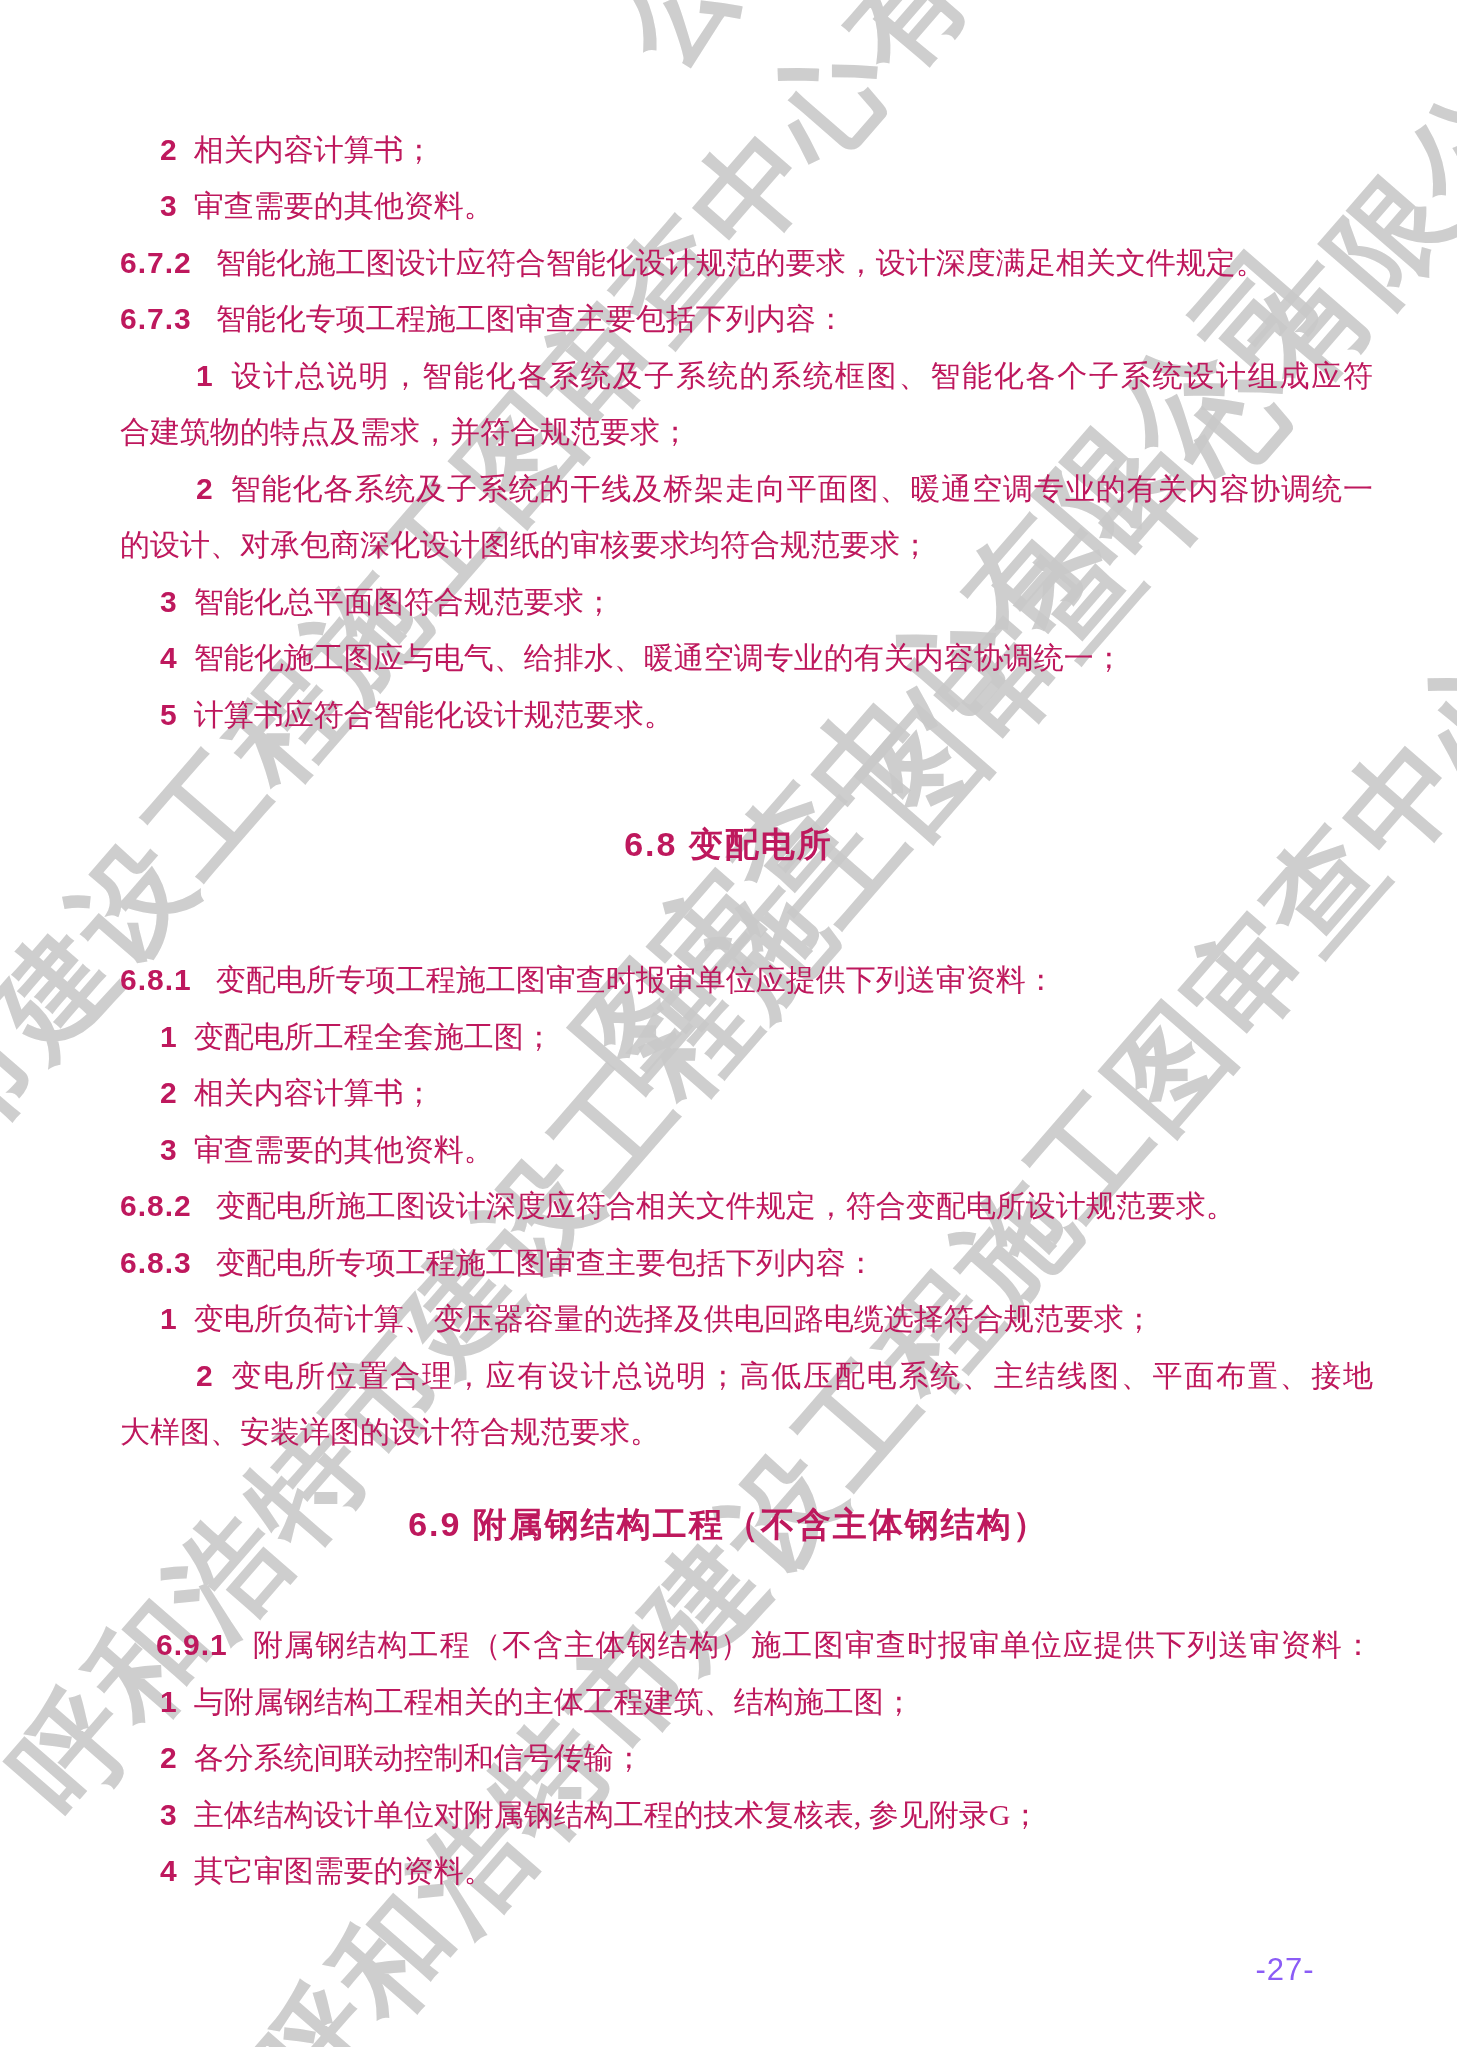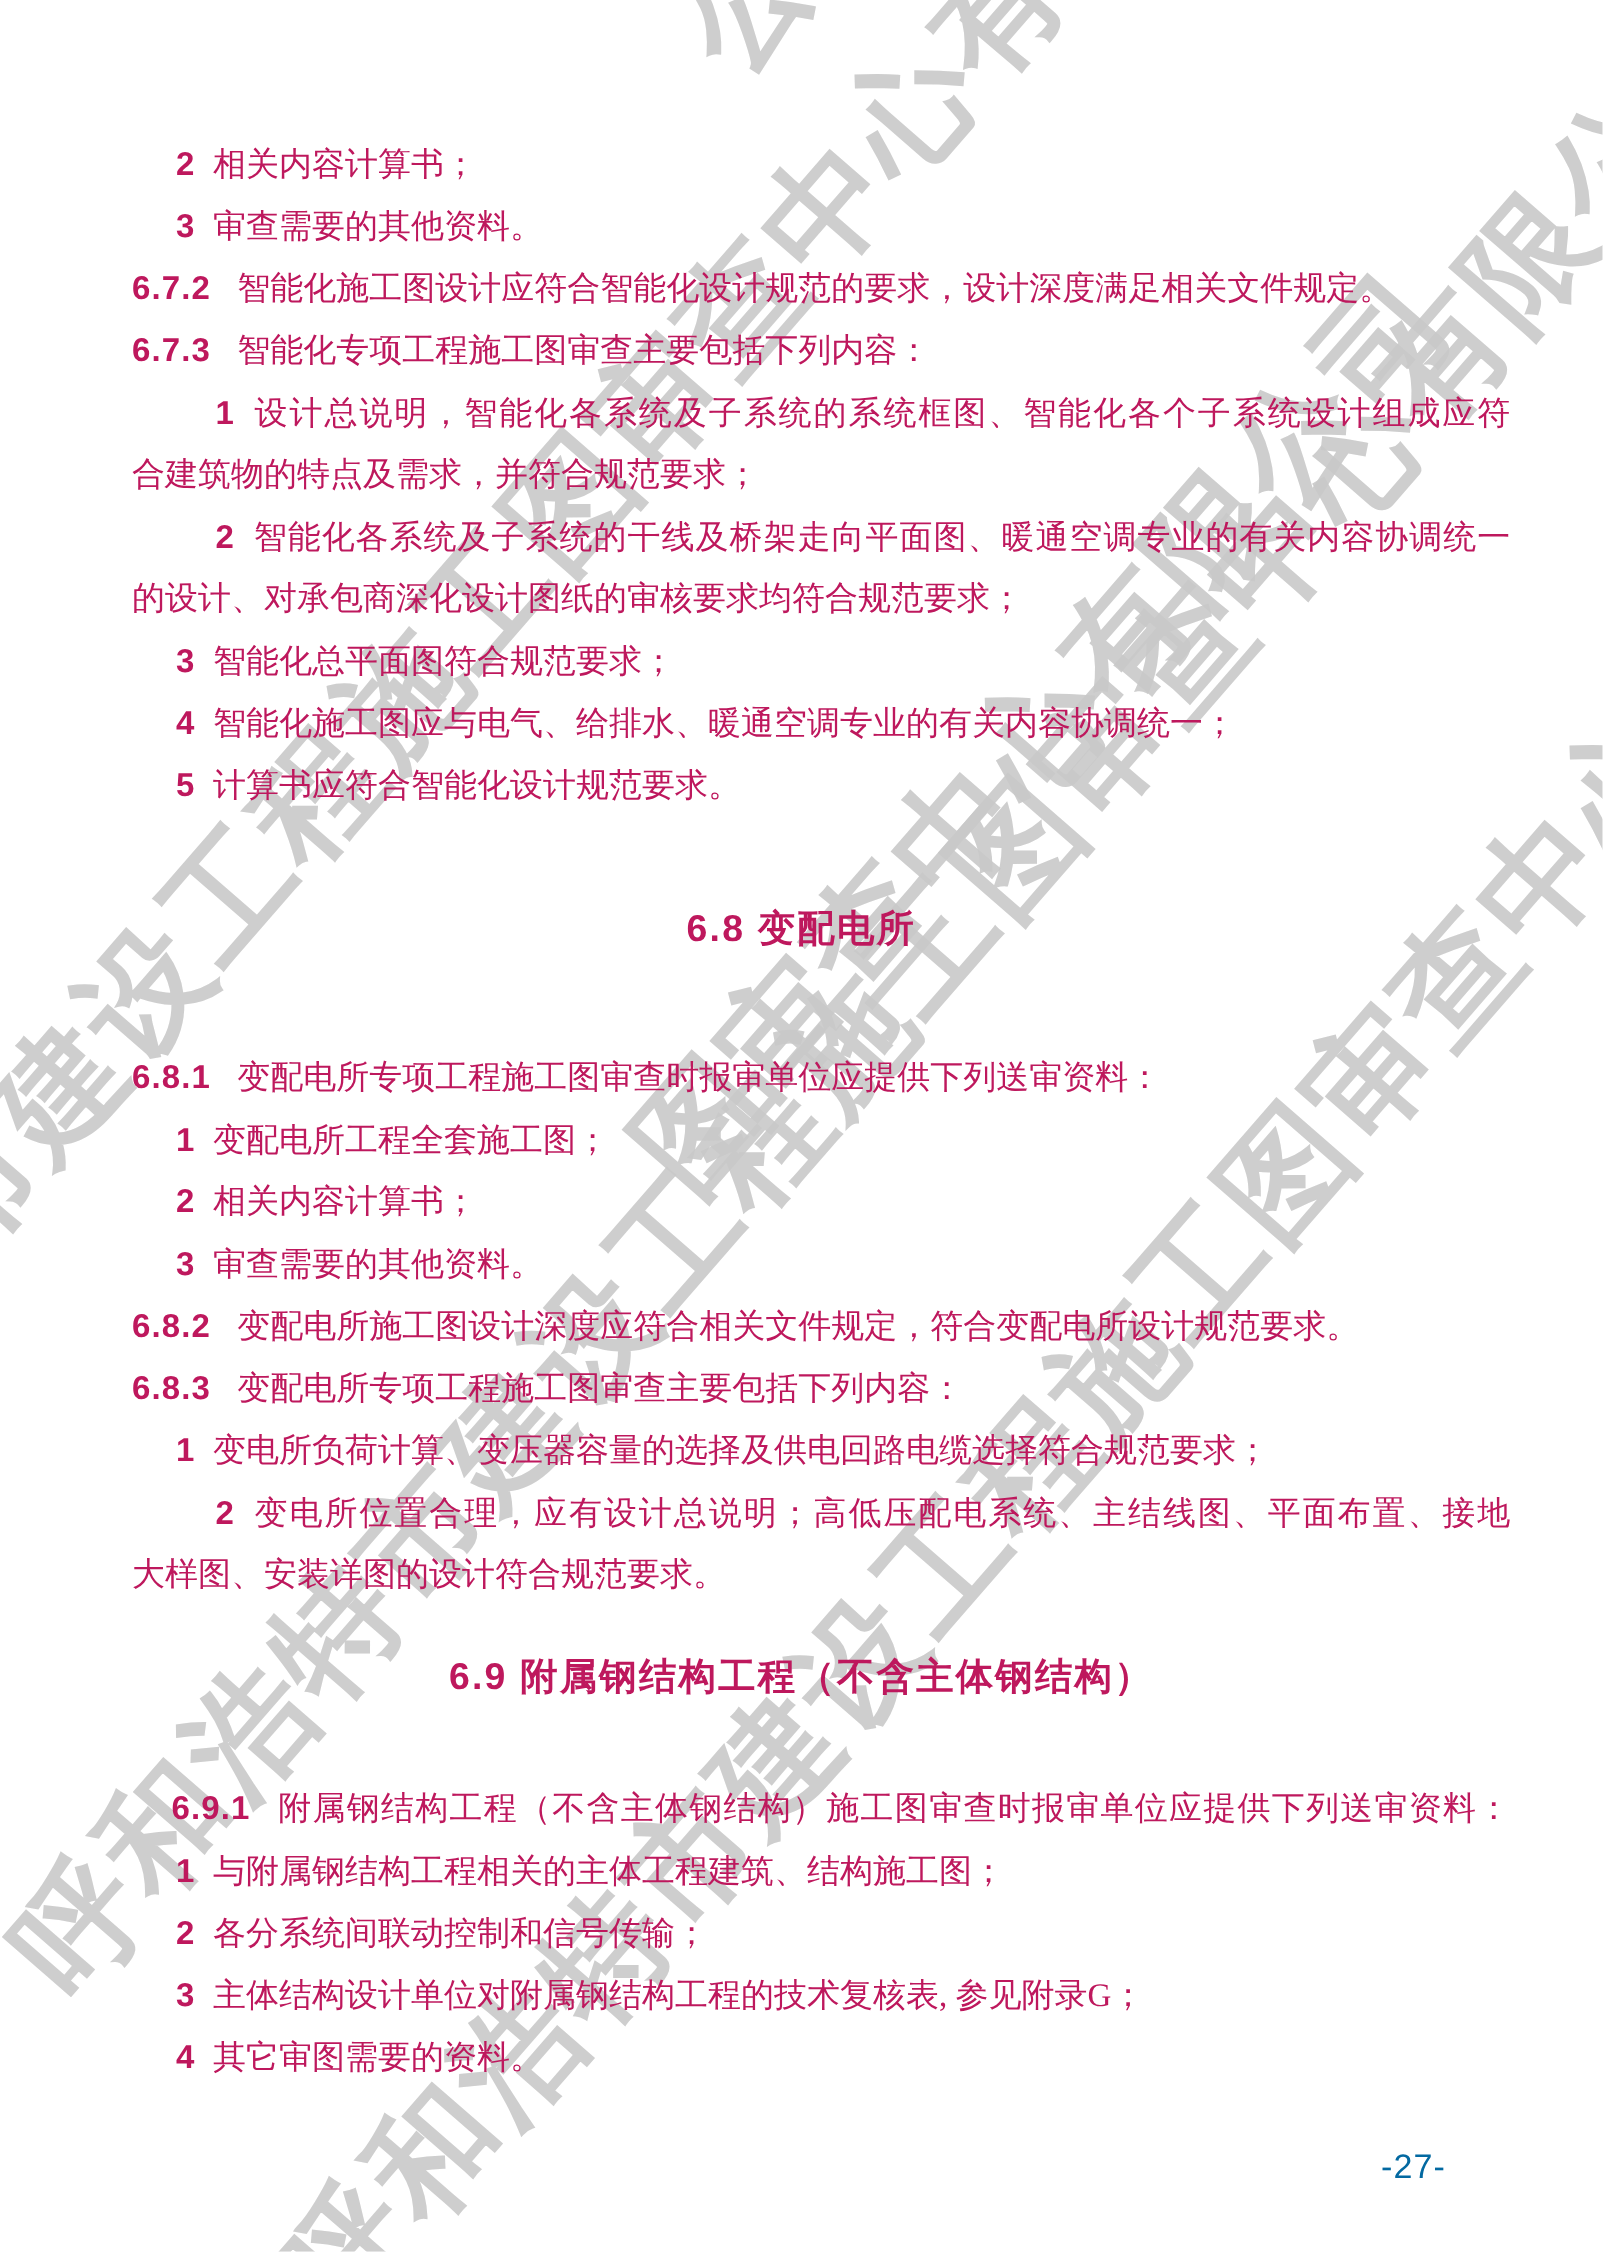--- a/index.html
+++ b/index.html
@@ -77,21 +77,21 @@
     letter-spacing: 2px;
   }
   #page-number {
     position: absolute;
     top: 1952px;
     left: 1205px;
     width: 160px;
     text-align: center;
     font-family: "Liberation Sans", "DejaVu Sans", sans-serif;
     font-size: 31px;
-    color: #0369a1;
+    color: #8b5cf6;
     z-index: 1;
     letter-spacing: 1px;
   }
 </style>
 </head>
 <body>
 
 <div id="page">
   <div id="watermark-layer">
       <div class="wm-line" style="left: -370px; top: 1423px; color: rgb(201, 201, 201); transform: rotate(-49deg);">呼和浩特市建设工程施工图审查中心有限公司</div>

